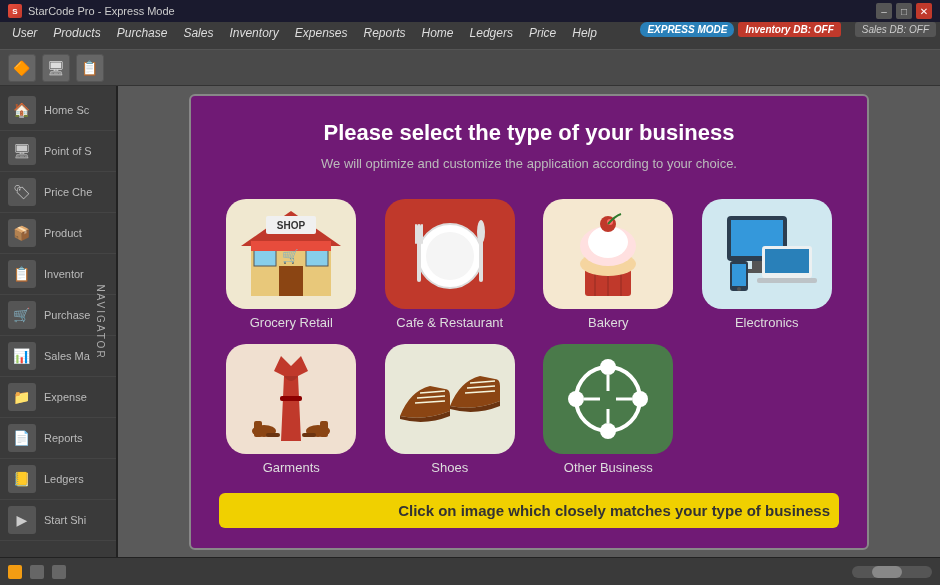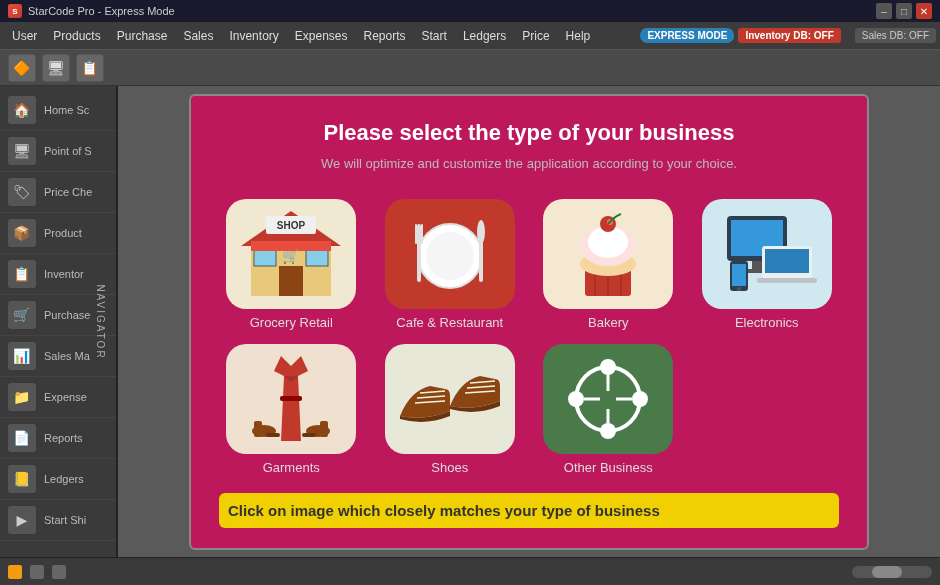--- a/index.html
+++ b/index.html
@@ -57,24 +57,25 @@
     }
     .tb-minimize { background: #555; color: #ccc; }
     .tb-maximize { background: #555; color: #ccc; }
     .tb-close { background: #c0392b; color: white; }
 
     
     .menu-bar {
       height: 28px;
       background: #3c3c3c;
       display: flex;
-      align-items: center;
+      align-items: flex-start;
       padding: 0 4px;
       gap: 0;
       border-bottom: 1px solid #555;
+      font-style: italic;
     }
     .menu-item {
       padding: 4px 8px;
       color: #ddd;
       font-size: 12px;
       cursor: pointer;
       border-radius: 3px;
     }
 
     
@@ -189,21 +190,21 @@
       flex: 1;
       background: #5a5a5a;
       position: relative;
       display: flex;
       align-items: center;
       justify-content: center;
     }
 
     
     .dialog {
-      background: #be185d;
+      background: #701a75;
       border: 2px solid #888;
       border-radius: 6px;
       padding: 24px 28px 20px;
       width: 680px;
       max-width: 95%;
     }
     .dialog-title {
       text-align: center;
       color: #ffffff;
       font-size: 22px;
@@ -255,21 +256,21 @@
     .img-electronics { background: #d0e8f0; }
     .img-garments { background: #f0e0d0; }
     .img-shoes { background: #e8e8d8; }
     .img-other { background: #4a7a4a; }
 
     
     .cta-banner {
       background: #f0d000;
       border-radius: 6px;
       padding: 9px;
-      text-align: left;
+      text-align: right;
       color: #333;
       font-size: 15px;
       font-weight: bold;
       cursor: pointer;
     }
 
     
     .status-bar {
       height: 28px;
       background: #3a3a3a;
@@ -319,21 +320,21 @@
 </div>
 
 <div class="menu-bar">
   <div class="menu-item">User</div>
   <div class="menu-item">Products</div>
   <div class="menu-item">Purchase</div>
   <div class="menu-item">Sales</div>
   <div class="menu-item">Inventory</div>
   <div class="menu-item">Expenses</div>
   <div class="menu-item">Reports</div>
-  <div class="menu-item">Start</div>
+  <div class="menu-item">Home</div>
   <div class="menu-item">Ledgers</div>
   <div class="menu-item">Price</div>
   <div class="menu-item">Help</div>
   <div class="status-badges">
     <span class="badge-express">EXPRESS MODE</span>
     <span class="badge-inventory-off">Inventory DB: OFF</span>
     <span class="badge-sales-off">Sales DB: OFF</span>
   </div>
 </div>
 

